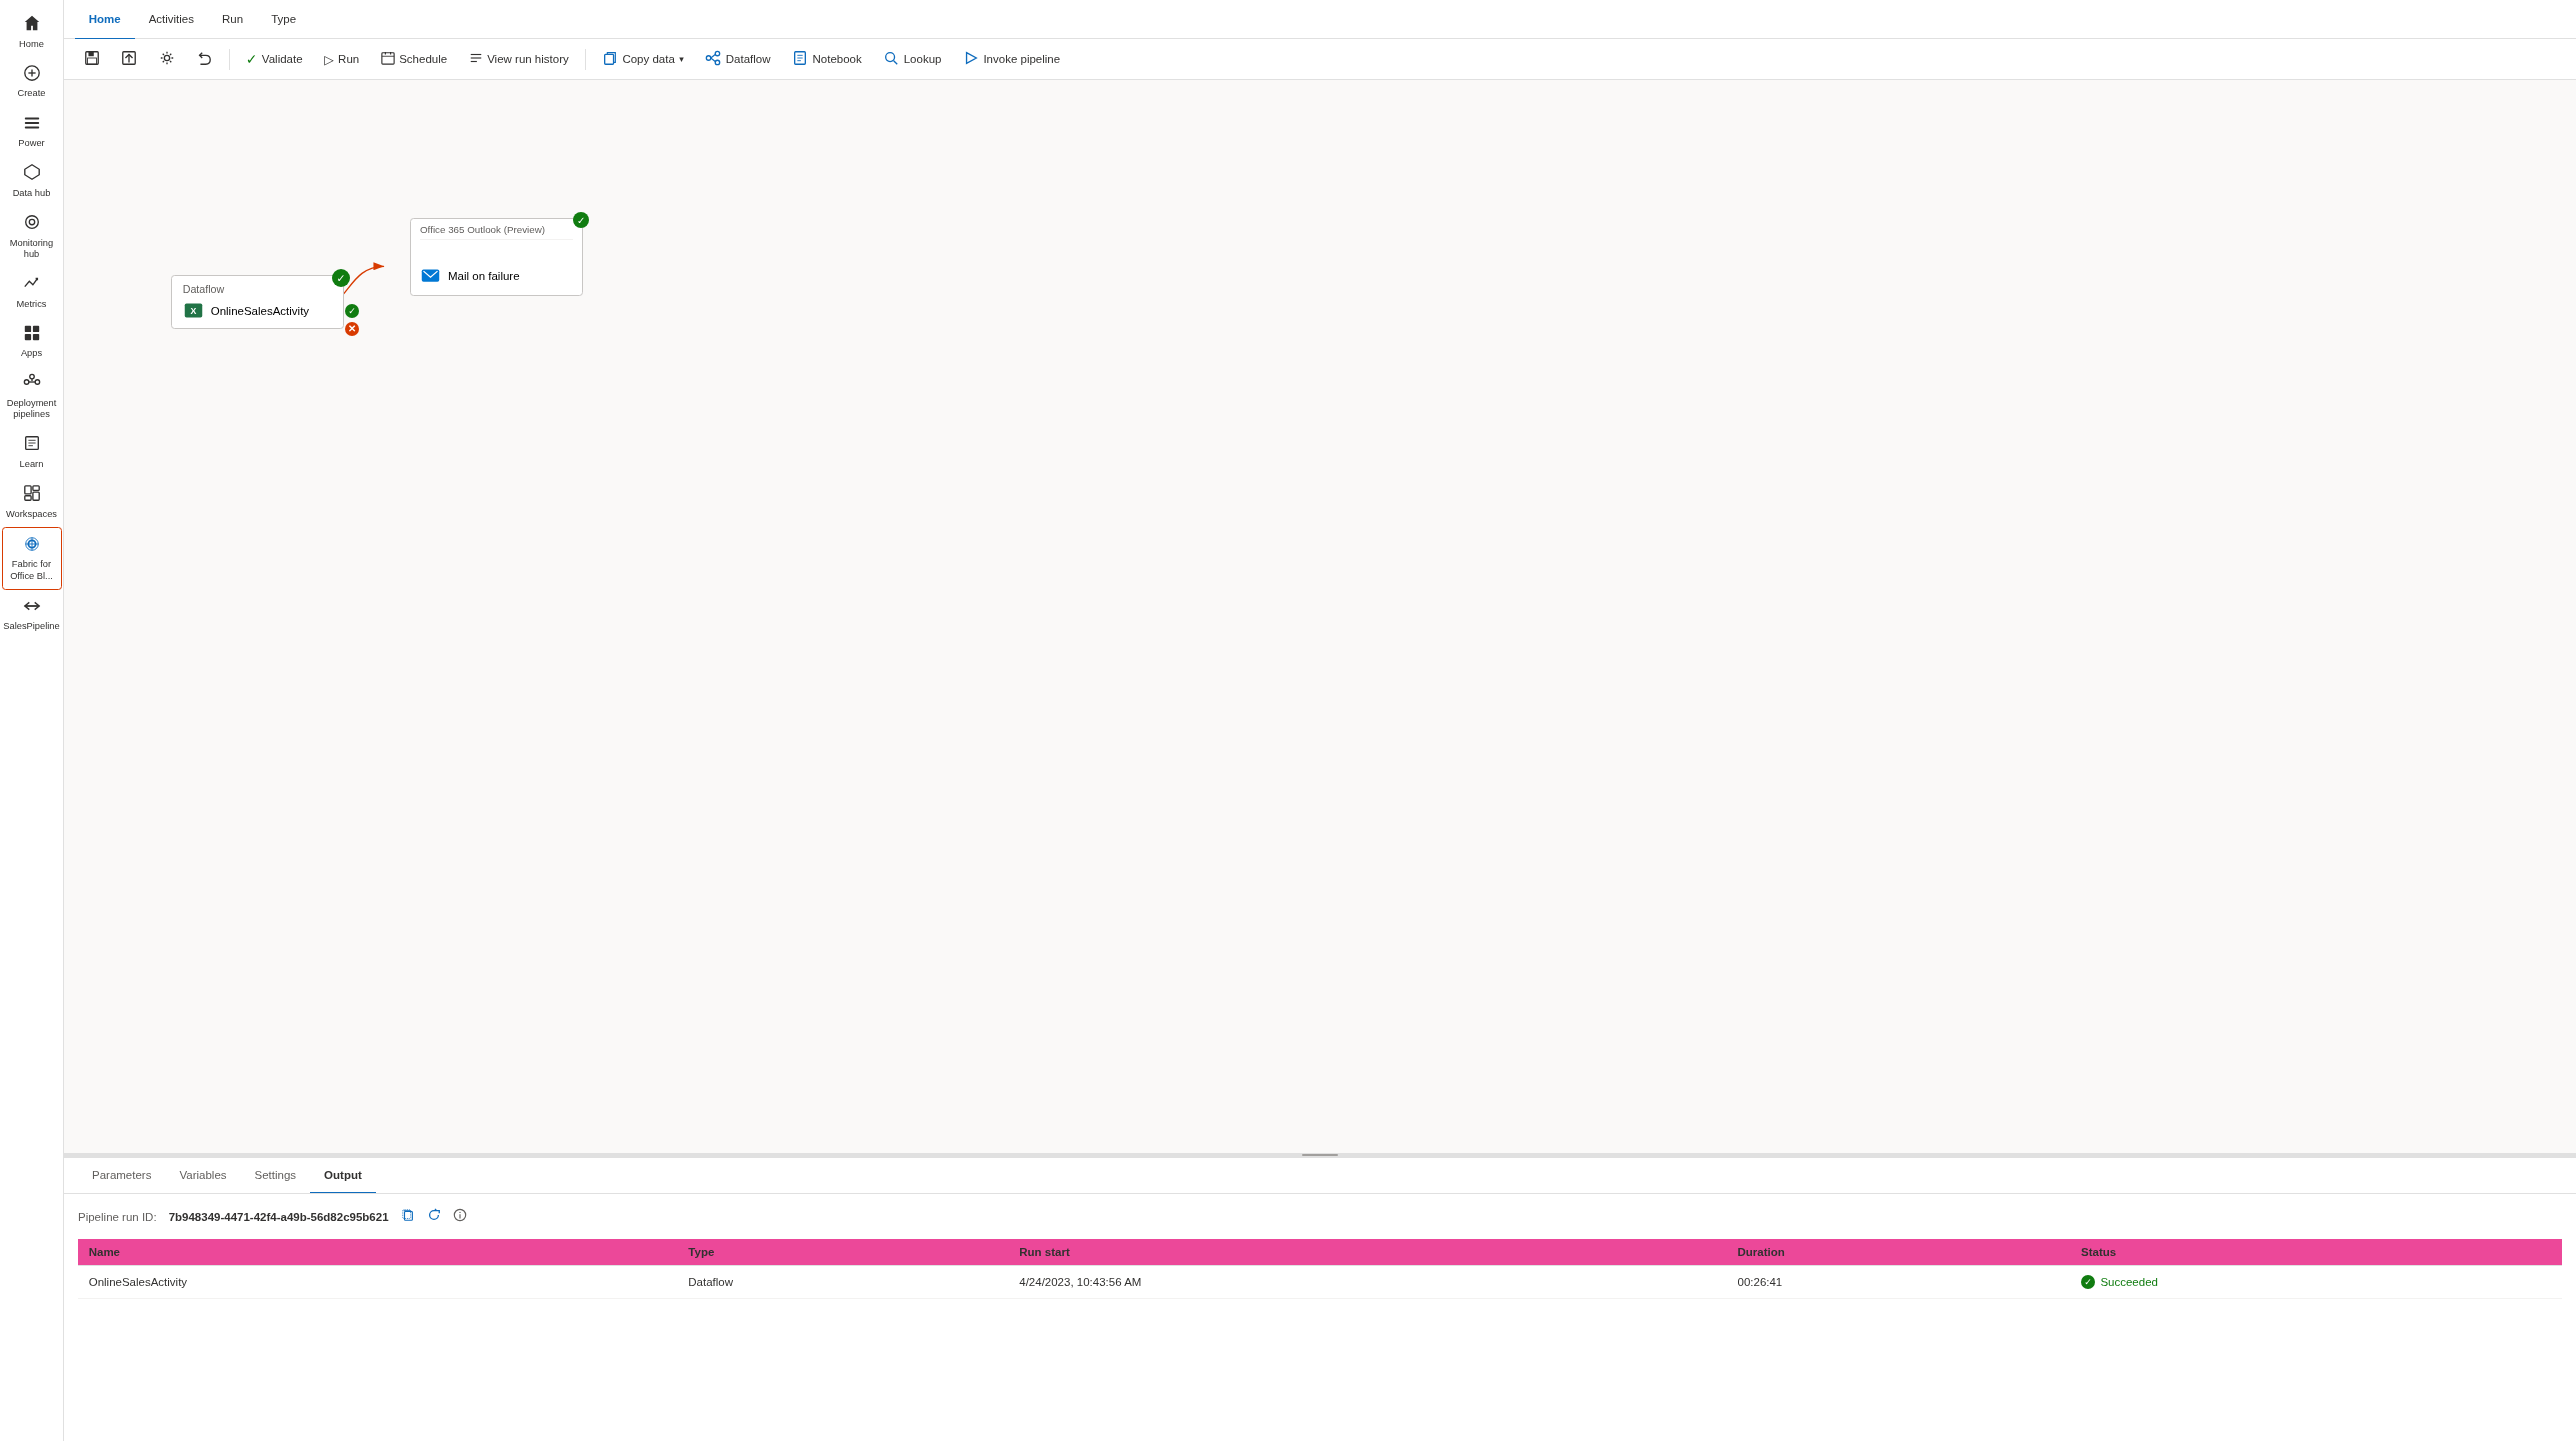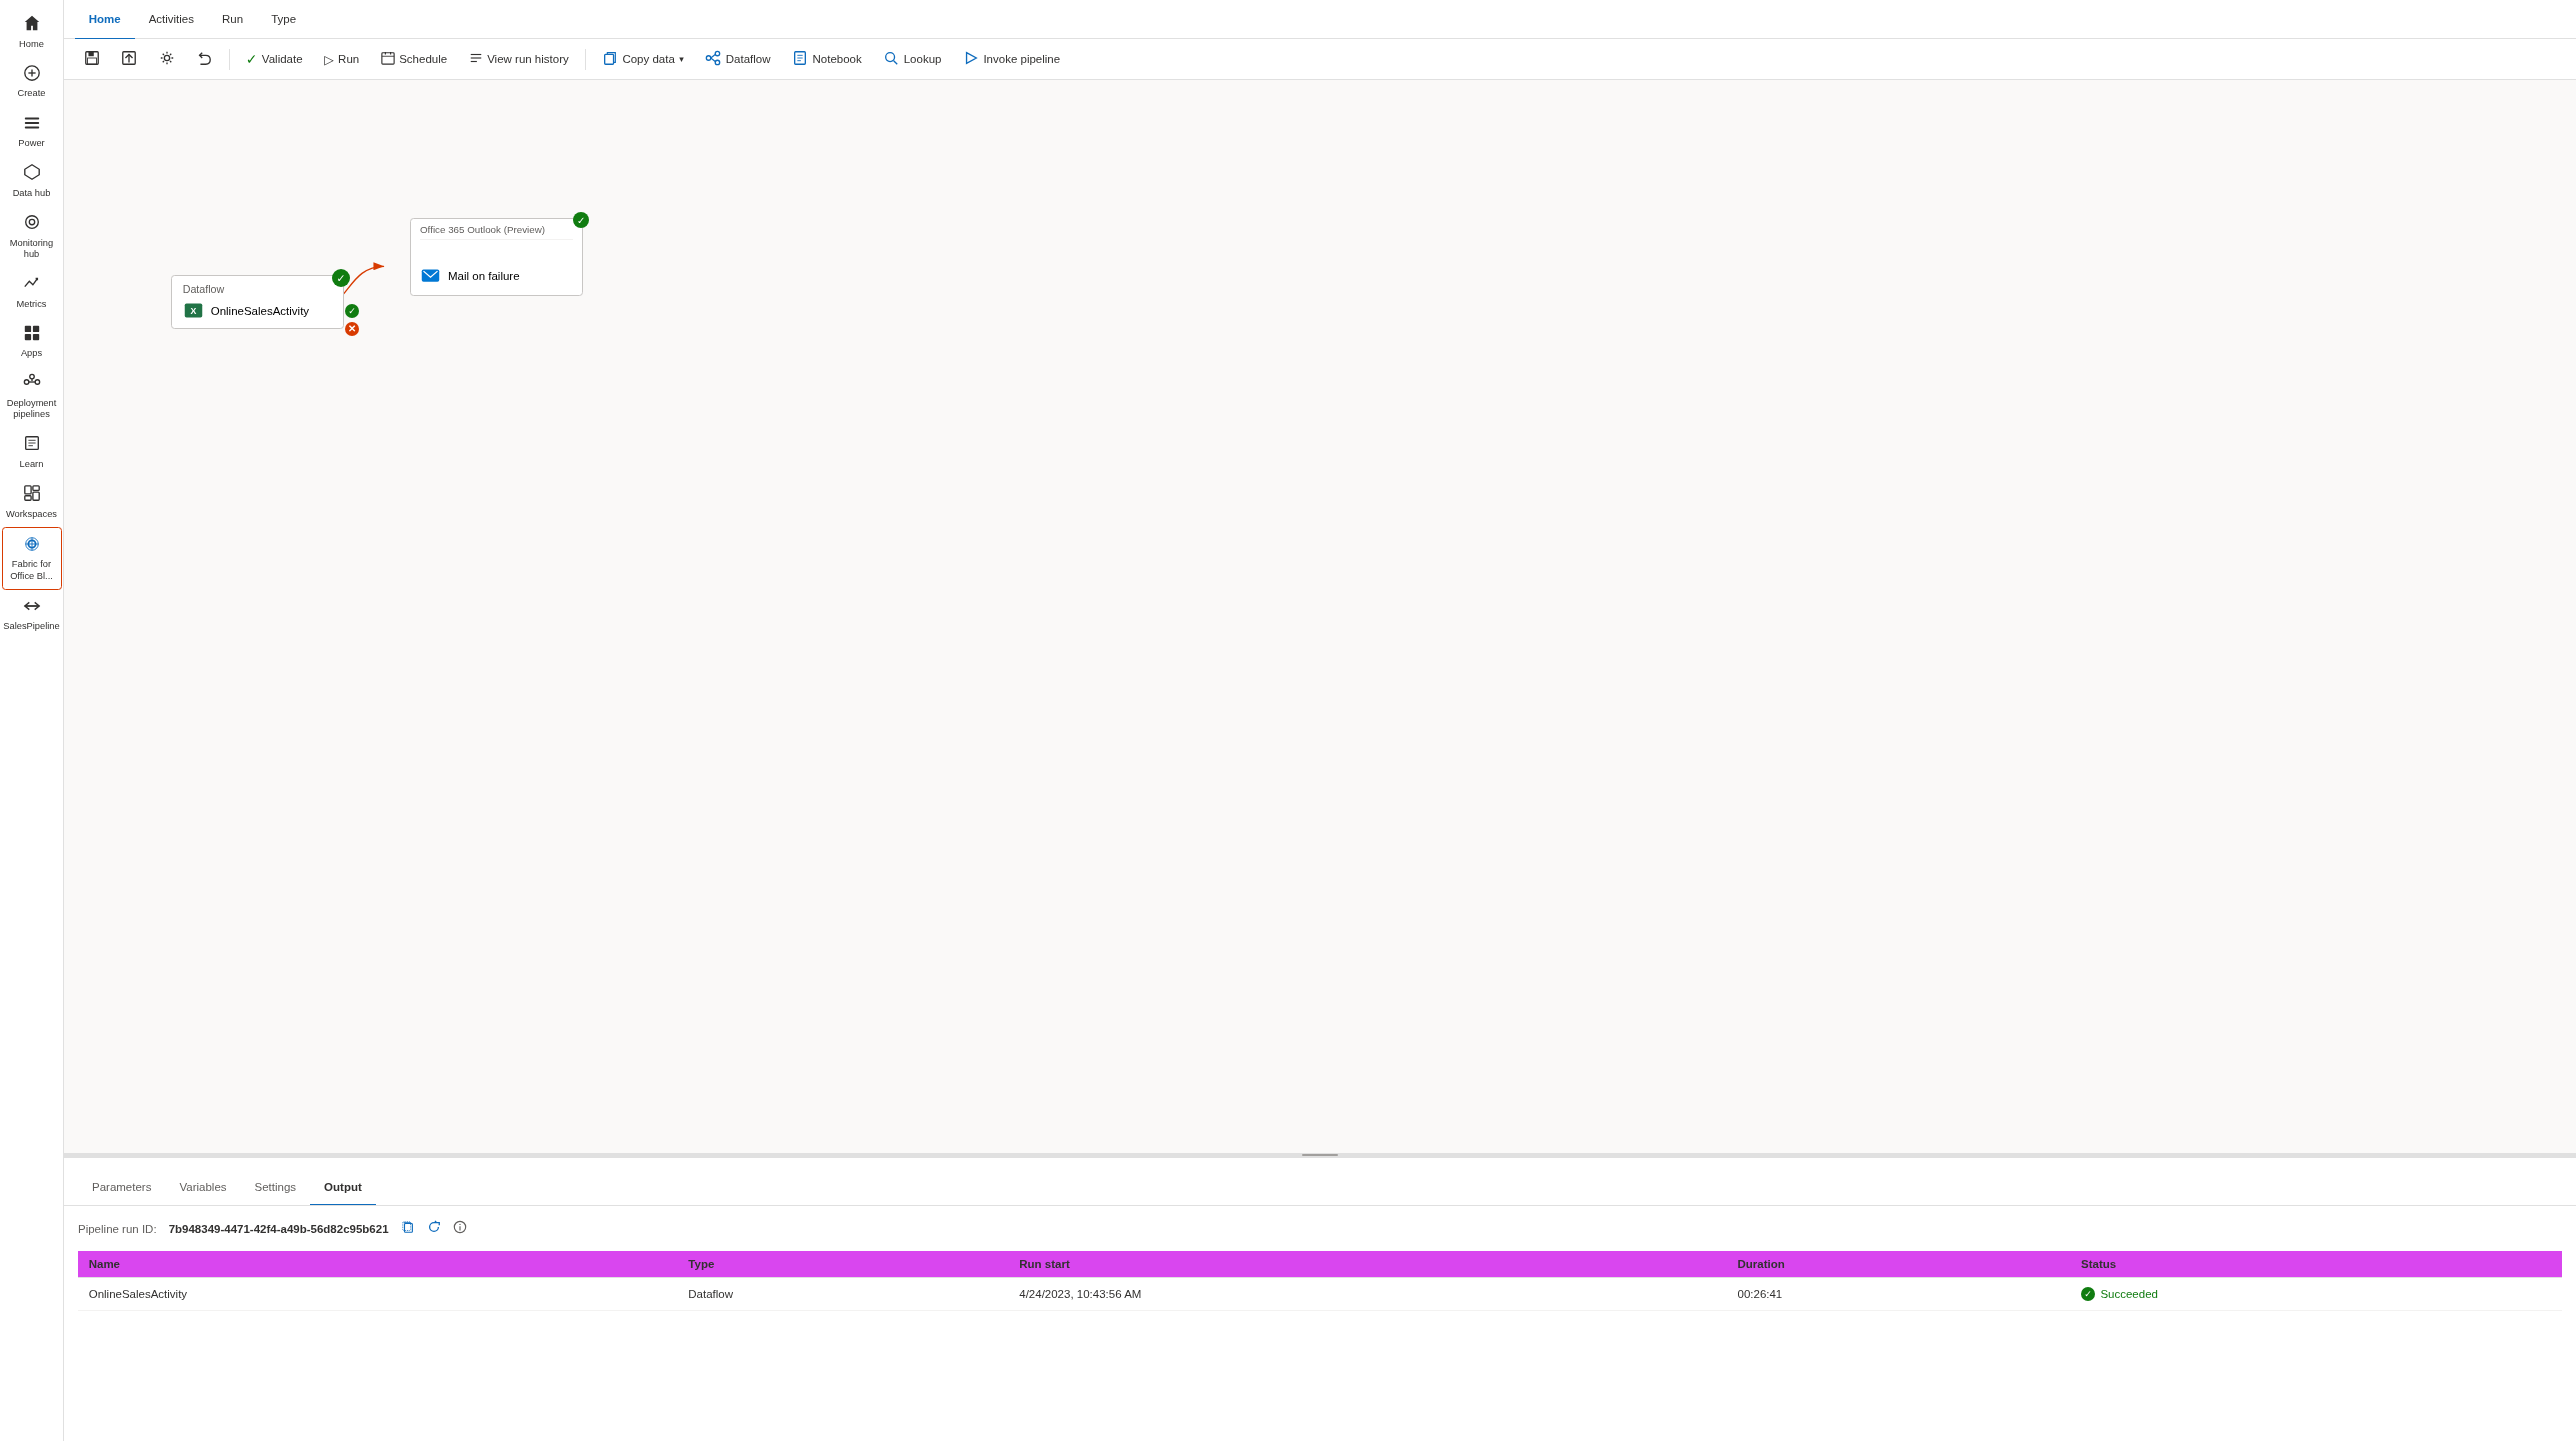--- a/index.html
+++ b/index.html
@@ -171,21 +171,21 @@
       flex-shrink: 0;
       height: 284px;
       display: flex;
       flex-direction: column;
     }
 
     .bottom-tabs {
       display: flex;
       border-bottom: 0.9px solid #e0e0e0;
       padding: 0 14px;
-      height: 48px;
+      height: 36px;
       align-items: flex-end;
       gap: 0;
     }
     .bottom-tab {
       padding: 0 14px;
       height: 36px;
       display: flex;
       align-items: center;
       cursor: pointer;
       font-size: 11.5px;
@@ -227,21 +227,21 @@
       width: 100%;
       border-collapse: collapse;
       font-size: 11.5px;
     }
     .output-table th {
       text-align: left;
       padding: 7px 10.7px;
       font-weight: 600;
       color: #323130;
       border-bottom: 0.9px solid #e0e0e0;
-      background: #d946ef;
+      background: #ec4899;
     }
     .output-table td {
       padding: 9px 10.7px;
       border-bottom: 0.9px solid #f3f2f1;
       color: #323130;
     }
     .status-succeeded {
       display: flex;
       align-items: center;
       gap: 5.3px;

